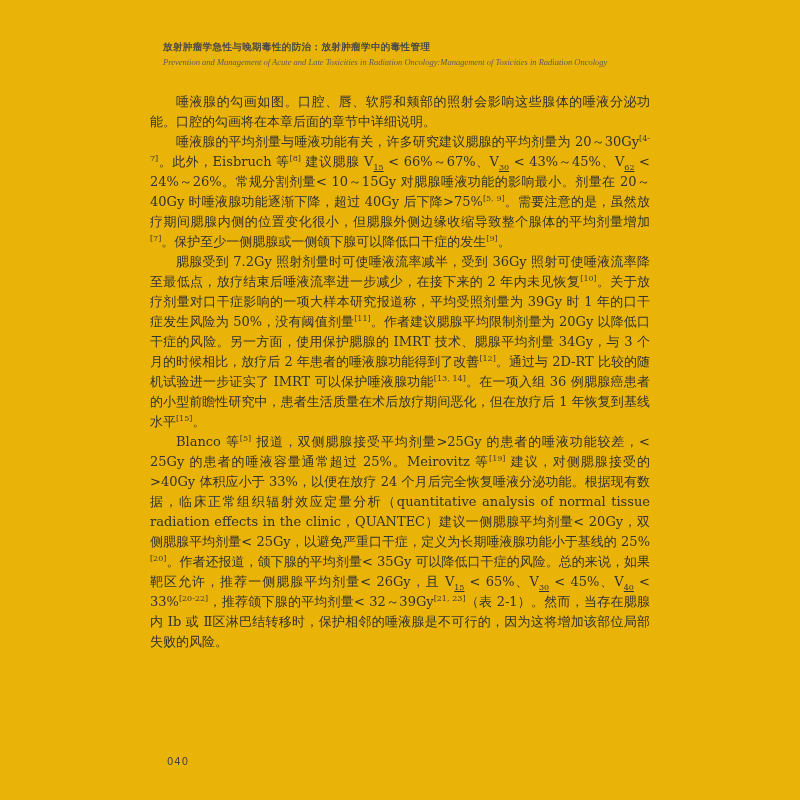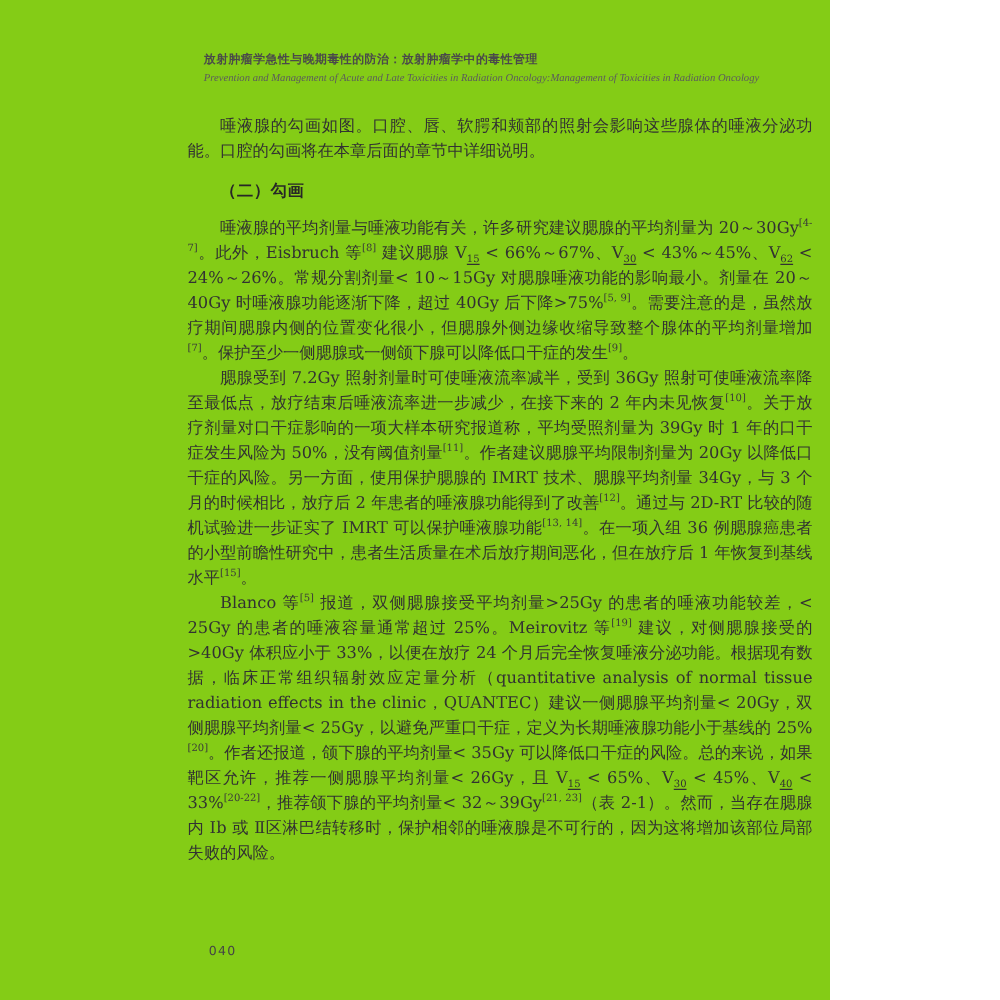--- a/index.html
+++ b/index.html
@@ -2,23 +2,23 @@
 <html lang="zh"><head>
 <meta charset="utf-8">
 <style>
   html, body {
     margin: 0;
     padding: 0;
     background: #ffffff;
   }
   #page {
     position: relative;
-    width: 664px;
+    width: 800px;
     height: 800px;
-    background: #84cc16;
+    background: #eab308;
     overflow: hidden;
     font-family: "DejaVu Serif", serif;
   }
   
   .page-header {
     position: absolute;
     left: 163px;
     top: 41px;
     width: 520px;
   }
@@ -91,21 +91,20 @@
 
 <div id="page">
 
   <header class="page-header">
     <div class="title-zh">放射肿瘤学急性与晚期毒性的防治：放射肿瘤学中的毒性管理</div>
     <div class="title-en">Prevention and Management of Acute and Late Toxicities in Radiation Oncology:Management of Toxicities in Radiation Oncology</div>
   </header>
 
   <main class="content">
     <p>唾液腺的勾画如图。口腔、唇、软腭和颊部的照射会影响这些腺体的唾液分泌功能。口腔的勾画将在本章后面的章节中详细说明。</p>
-    <h3>（二）勾画</h3>
     <p>唾液腺的平均剂量与唾液功能有关，许多研究建议腮腺的平均剂量为 20～30Gy<sup>[4-7]</sup>。此外，Eisbruch 等<sup>[8]</sup> 建议腮腺 V<sub>15</sub> &lt; 66%～67%、V<sub>30</sub> &lt; 43%～45%、V<sub>62</sub> &lt; 24%～26%。常规分割剂量&lt; 10～15Gy 对腮腺唾液功能的影响最小。剂量在 20～40Gy 时唾液腺功能逐渐下降，超过 40Gy 后下降&gt;75%<sup>[5, 9]</sup>。需要注意的是，虽然放疗期间腮腺内侧的位置变化很小，但腮腺外侧边缘收缩导致整个腺体的平均剂量增加<sup>[7]</sup>。保护至少一侧腮腺或一侧颌下腺可以降低口干症的发生<sup>[9]</sup>。</p>
     <p>腮腺受到 7.2Gy 照射剂量时可使唾液流率减半，受到 36Gy 照射可使唾液流率降至最低点，放疗结束后唾液流率进一步减少，在接下来的 2 年内未见恢复<sup>[10]</sup>。关于放疗剂量对口干症影响的一项大样本研究报道称，平均受照剂量为 39Gy 时 1 年的口干症发生风险为 50%，没有阈值剂量<sup>[11]</sup>。作者建议腮腺平均限制剂量为 20Gy 以降低口干症的风险。另一方面，使用保护腮腺的 IMRT 技术、腮腺平均剂量 34Gy，与 3 个月的时候相比，放疗后 2 年患者的唾液腺功能得到了改善<sup>[12]</sup>。通过与 2D-RT 比较的随机试验进一步证实了 IMRT 可以保护唾液腺功能<sup>[13, 14]</sup>。在一项入组 36 例腮腺癌患者的小型前瞻性研究中，患者生活质量在术后放疗期间恶化，但在放疗后 1 年恢复到基线水平<sup>[15]</sup>。</p>
     <p>Blanco 等<sup>[5]</sup> 报道，双侧腮腺接受平均剂量&gt;25Gy 的患者的唾液功能较差，&lt; 25Gy 的患者的唾液容量通常超过 25%。Meirovitz 等<sup>[19]</sup> 建议，对侧腮腺接受的&gt;40Gy 体积应小于 33%，以便在放疗 24 个月后完全恢复唾液分泌功能。根据现有数据，临床正常组织辐射效应定量分析（quantitative analysis of normal tissue radiation effects in the clinic，QUANTEC）建议一侧腮腺平均剂量&lt; 20Gy，双侧腮腺平均剂量&lt; 25Gy，以避免严重口干症，定义为长期唾液腺功能小于基线的 25%<sup>[20]</sup>。作者还报道，颌下腺的平均剂量&lt; 35Gy 可以降低口干症的风险。总的来说，如果靶区允许，推荐一侧腮腺平均剂量&lt; 26Gy，且 V<sub>15</sub> &lt; 65%、V<sub>30</sub> &lt; 45%、V<sub>40</sub> &lt; 33%<sup>[20-22]</sup>，推荐颌下腺的平均剂量&lt; 32～39Gy<sup>[21, 23]</sup>（表 2-1）。然而，当存在腮腺内 Ⅰb 或 Ⅱ区淋巴结转移时，保护相邻的唾液腺是不可行的，因为这将增加该部位局部失败的风险。</p>
 
   </main>
 
   <footer>
     <span class="page-number">040</span>
   </footer>
 

